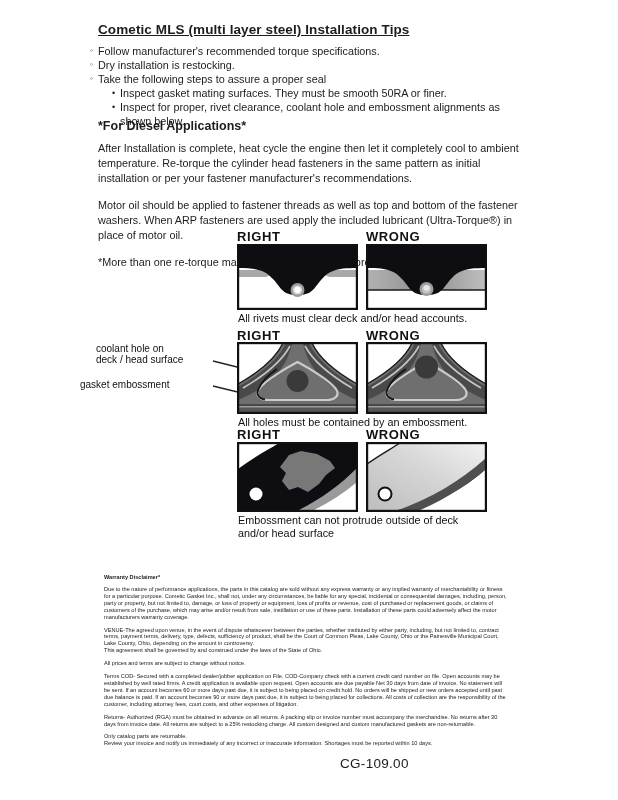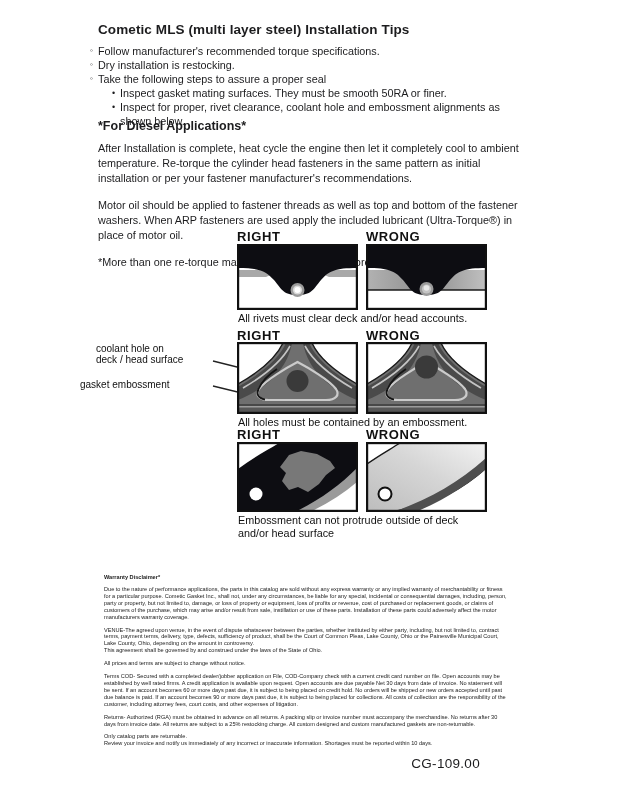--- a/index.html
+++ b/index.html
@@ -4,21 +4,21 @@
 <style>
   * { margin:0; padding:0; box-sizing:border-box; }
   html,body { background:#ffffff; }
   .page {
     position:relative; width:618px; height:800px; background:#ffffff;
     font-family:"Liberation Sans", sans-serif; color:#1c1c1e; overflow:hidden;
   }
   
   .intro { position:absolute; left:90px; top:22px; width:440px; }
   .page-title {
-    font-size:13.5px; font-weight:bold; 
+    font-size:13.5px; font-weight:bold; text-decoration:underline;
     margin-left:8px; margin-bottom:7px; letter-spacing:0.1px;
   }
   .bullet-row { display:flex; font-size:10.8px; line-height:14px; }
   .bullet-row .marker { width:8px; font-size:8px; line-height:14px; flex:0 0 8px; }
   .sub-bullets { margin-left:22px; }
   .sub-bullets .marker { font-size:9px; }
   
   .diesel { position:absolute; left:98px; top:119px; width:432px; }
   .diesel h2 { font-size:12.5px; font-weight:bold; margin-bottom:8px; }
   .diesel p { font-size:10.8px; line-height:15px; margin-bottom:12px; }
@@ -35,21 +35,21 @@
     position:absolute; font-size:10px; line-height:11px; text-align:left; color:#111;
   }
   .callout-lines { position:absolute; left:200px; top:340px; width:180px; height:80px; }
   
   .legal { position:absolute; left:104px; top:574px; width:404px; color:#222; }
   .legal .lp-head { font-size:5.6px; font-weight:bold; margin-bottom:6px; }
   .legal p { font-size:5.6px; line-height:6.9px; margin-bottom:6px; text-align:left; }
   .legal p.tight { margin-bottom:0; }
   
   .footer-code {
-    position:absolute; left:340px; top:756px; width:140px; text-align:right;
+    position:absolute; left:340px; top:756px; width:140px; text-align:left;
     font-size:13.5px; color:#1c1c1e; letter-spacing:0.3px;
   }
 </style>
 </head>
 <body>
 
 <div class="page">
 
   <div class="intro">
     <div class="page-title">Cometic MLS (multi layer steel) Installation Tips</div>

